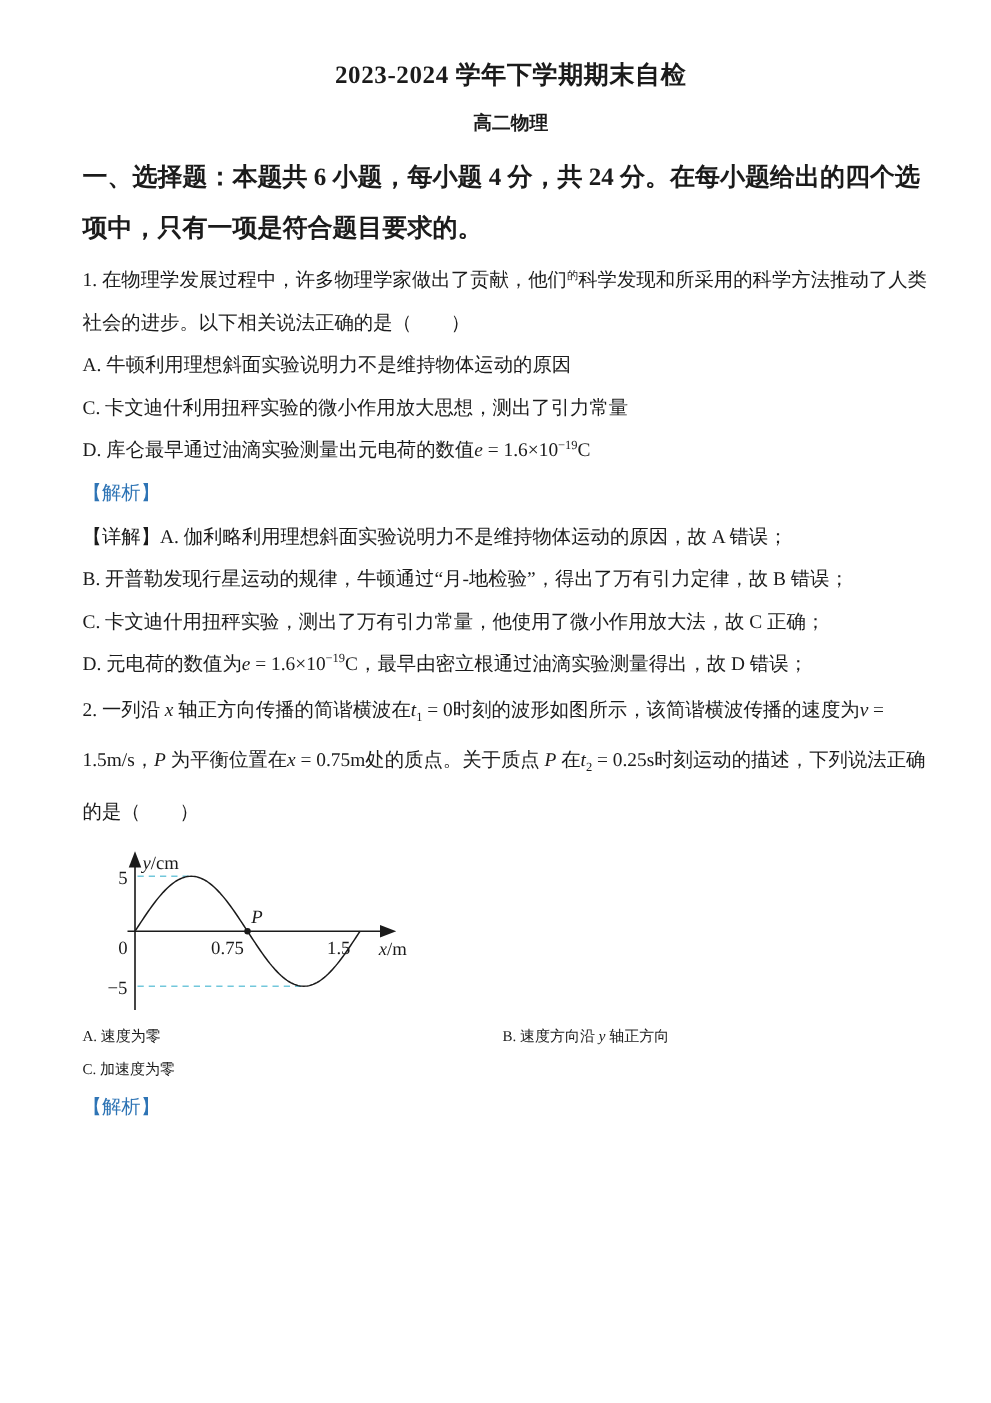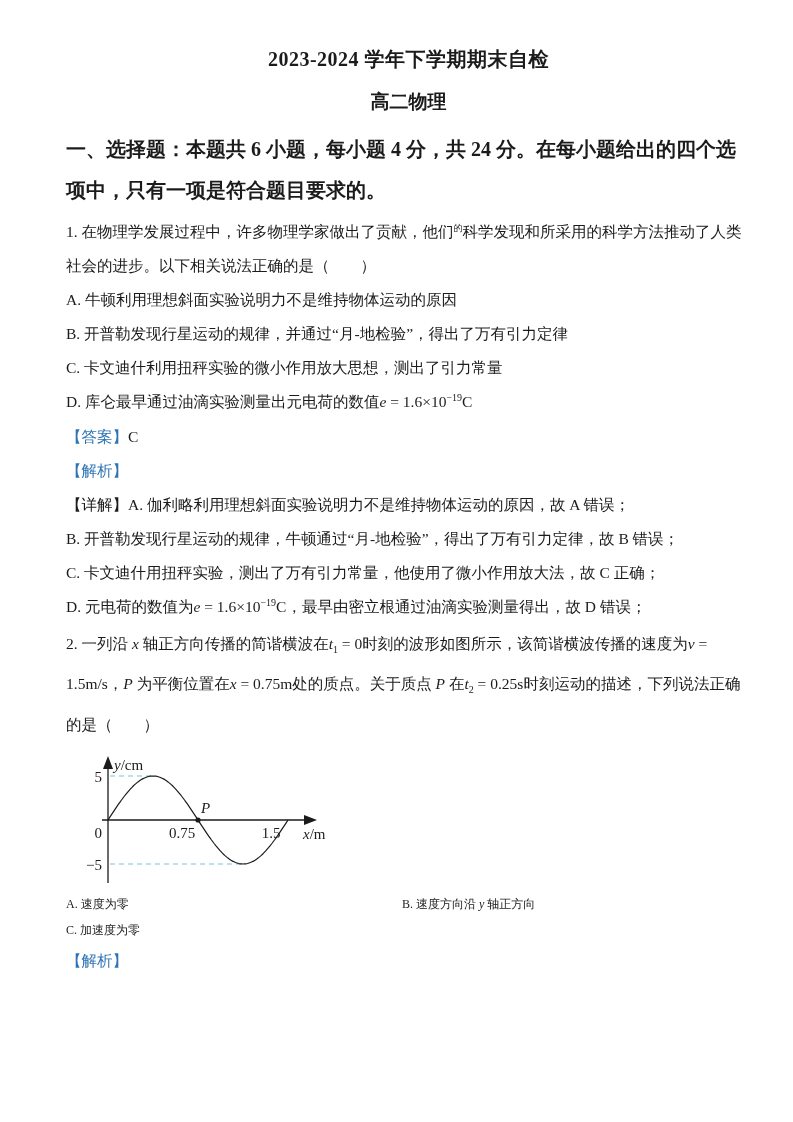--- a/index.html
+++ b/index.html
@@ -3,21 +3,21 @@
 <meta charset="utf-8">
 <style>
   html,body{margin:0;padding:0;background:#fff;}
   body{
     width:793px;height:1122px;overflow:hidden;
     font-family:"Liberation Serif","DejaVu Serif",serif;
     color:#1b1b1b;
   }
   .page{padding:46px 42px 0 66px;}
   .title1{font-size:20px;font-weight:bold;text-align:center;margin:0 0 16px;letter-spacing:.5px;}
-  .title2{font-size:19px;font-weight:bold;text-align:center;margin:0 0 14px;}
+  .title2{font-size:15px;font-weight:bold;text-align:center;margin:0 0 14px;}
   .sec{font-size:20px;font-weight:bold;line-height:2.05;margin:0 0 4px;}
   .para{font-size:15.5px;line-height:2.2;margin:0;}
   .q2stem{font-size:15.5px;line-height:2.6;margin:0;}
   .blue{color:#2e74b5;}
   .var{font-style:italic;}
   sub{font-size:10px;}
   .supnote{font-size:9px;vertical-align:super;line-height:0;}
   .mexp{font-size:10px;vertical-align:super;line-height:0;}
   .opt2{display:grid;grid-template-columns:336px 1fr;font-size:12px;line-height:2.2;}
   .fig{margin:8px 0 0 0;}
@@ -31,25 +31,23 @@
 <div class="page">
 
   <p class="title1">2023-2024 学年下学期期末自检</p>
   <p class="title2">高二物理</p>
 
   <p class="sec">一、选择题：本题共 6 小题，每小题 4 分，共 24 分。在每小题给出的四个选项中，只有一项是符合题目要求的。</p>
 
   <p class="para"><span>1. 在物理学发展过程中，许多物理学家做出了贡献，他们</span><span class="supnote">的</span><span>科学发现和所采用的科学方法推动了人类社会的进步。以下相关说法正确的是（　　）</span></p>
 
   <p class="para">A. 牛顿利用理想斜面实验说明力不是维持物体运动的原因</p>
-  <p class="para">B. 开普勒发现行星运动的规律，并通过“月-地检验”，得出了万有引力定律</p>
   <p class="para">C. 卡文迪什利用扭秤实验的微小作用放大思想，测出了引力常量</p>
   <p class="para"><span>D. 库仑最早通过油滴实验测量出元电荷的数值</span><span class="var">e</span><span> = 1.6×10</span><span class="mexp">−19</span><span>C</span></p>
 
-  <p class="para"><span class="blue">【答案】</span><span>C</span></p>
   <p class="para blue">【解析】</p>
 
   <p class="para">【详解】A. 伽利略利用理想斜面实验说明力不是维持物体运动的原因，故 A 错误；</p>
   <p class="para">B. 开普勒发现行星运动的规律，牛顿通过“月-地检验”，得出了万有引力定律，故 B 错误；</p>
   <p class="para">C. 卡文迪什用扭秤实验，测出了万有引力常量，他使用了微小作用放大法，故 C 正确；</p>
   <p class="para"><span>D. 元电荷的数值为</span><span class="var">e</span><span> = 1.6×10</span><span class="mexp">−19</span><span>C</span><span>，最早由密立根通过油滴实验测量得出，故 D 错误；</span></p>
 
   <p class="q2stem"><span>2. 一列沿 </span><span class="var">x</span><span> 轴正方向传播的简谐横波在</span><span class="var">t</span><sub>1</sub><span> = 0</span><span>时刻的波形如图所示，该简谐横波传播的速度为</span><span class="var">v</span><span> = 1.5m/s</span><span>，</span><span class="var">P</span><span> 为平衡位置在</span><span class="var">x</span><span> = 0.75m</span><span>处的质点。关于质点 </span><span class="var">P</span><span> 在</span><span class="var">t</span><sub>2</sub><span> = 0.25s</span><span>时刻运动的描述，下列说法正确的是（　　）</span></p>
 
   <div class="fig">

